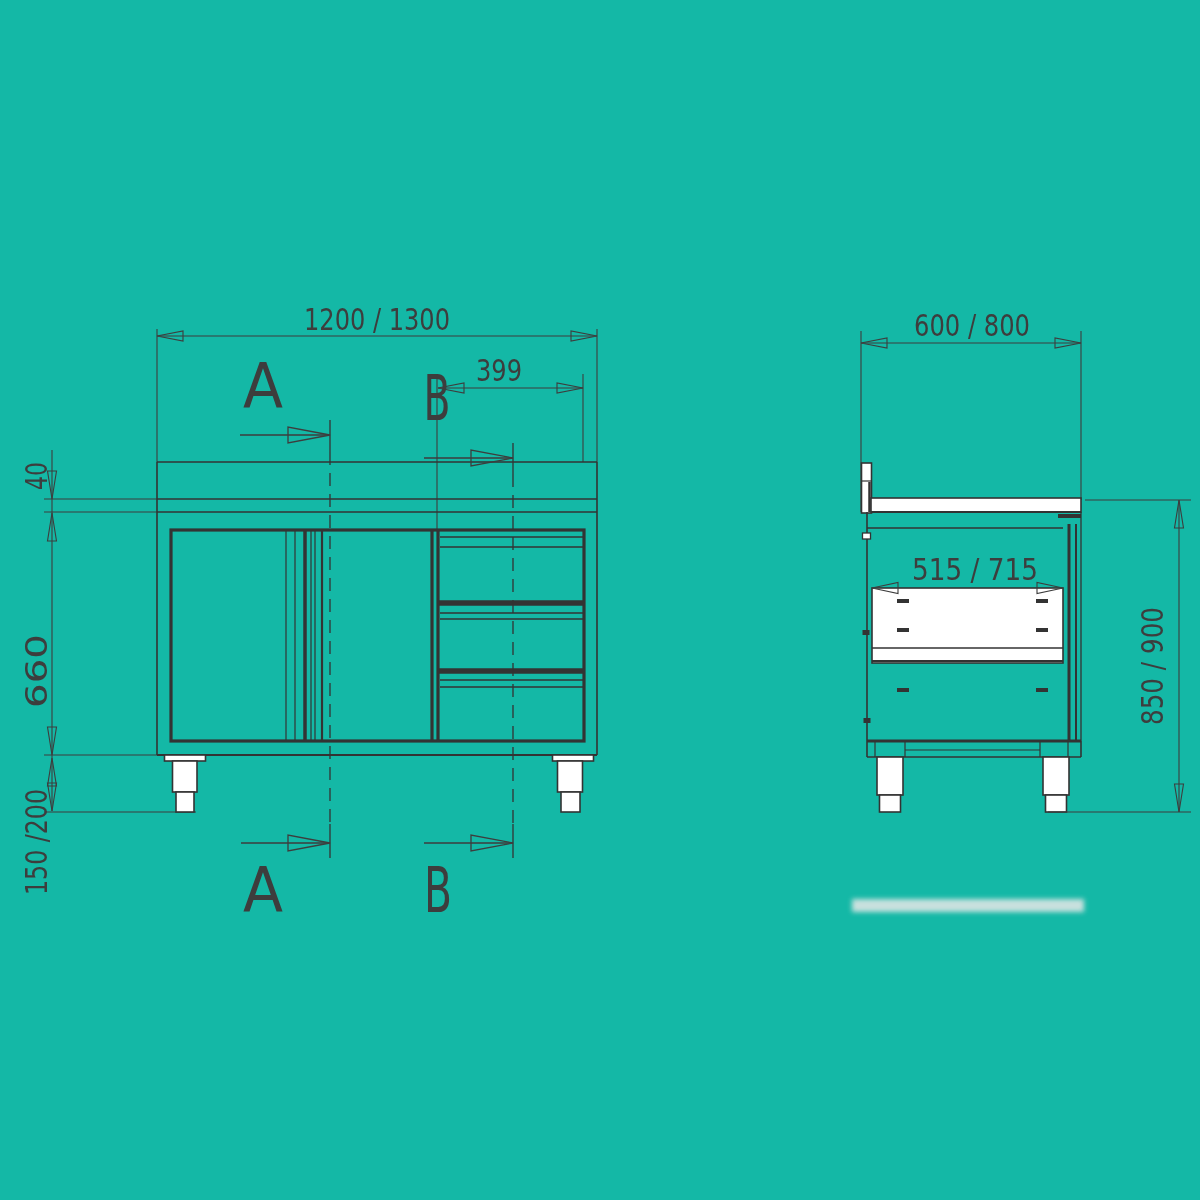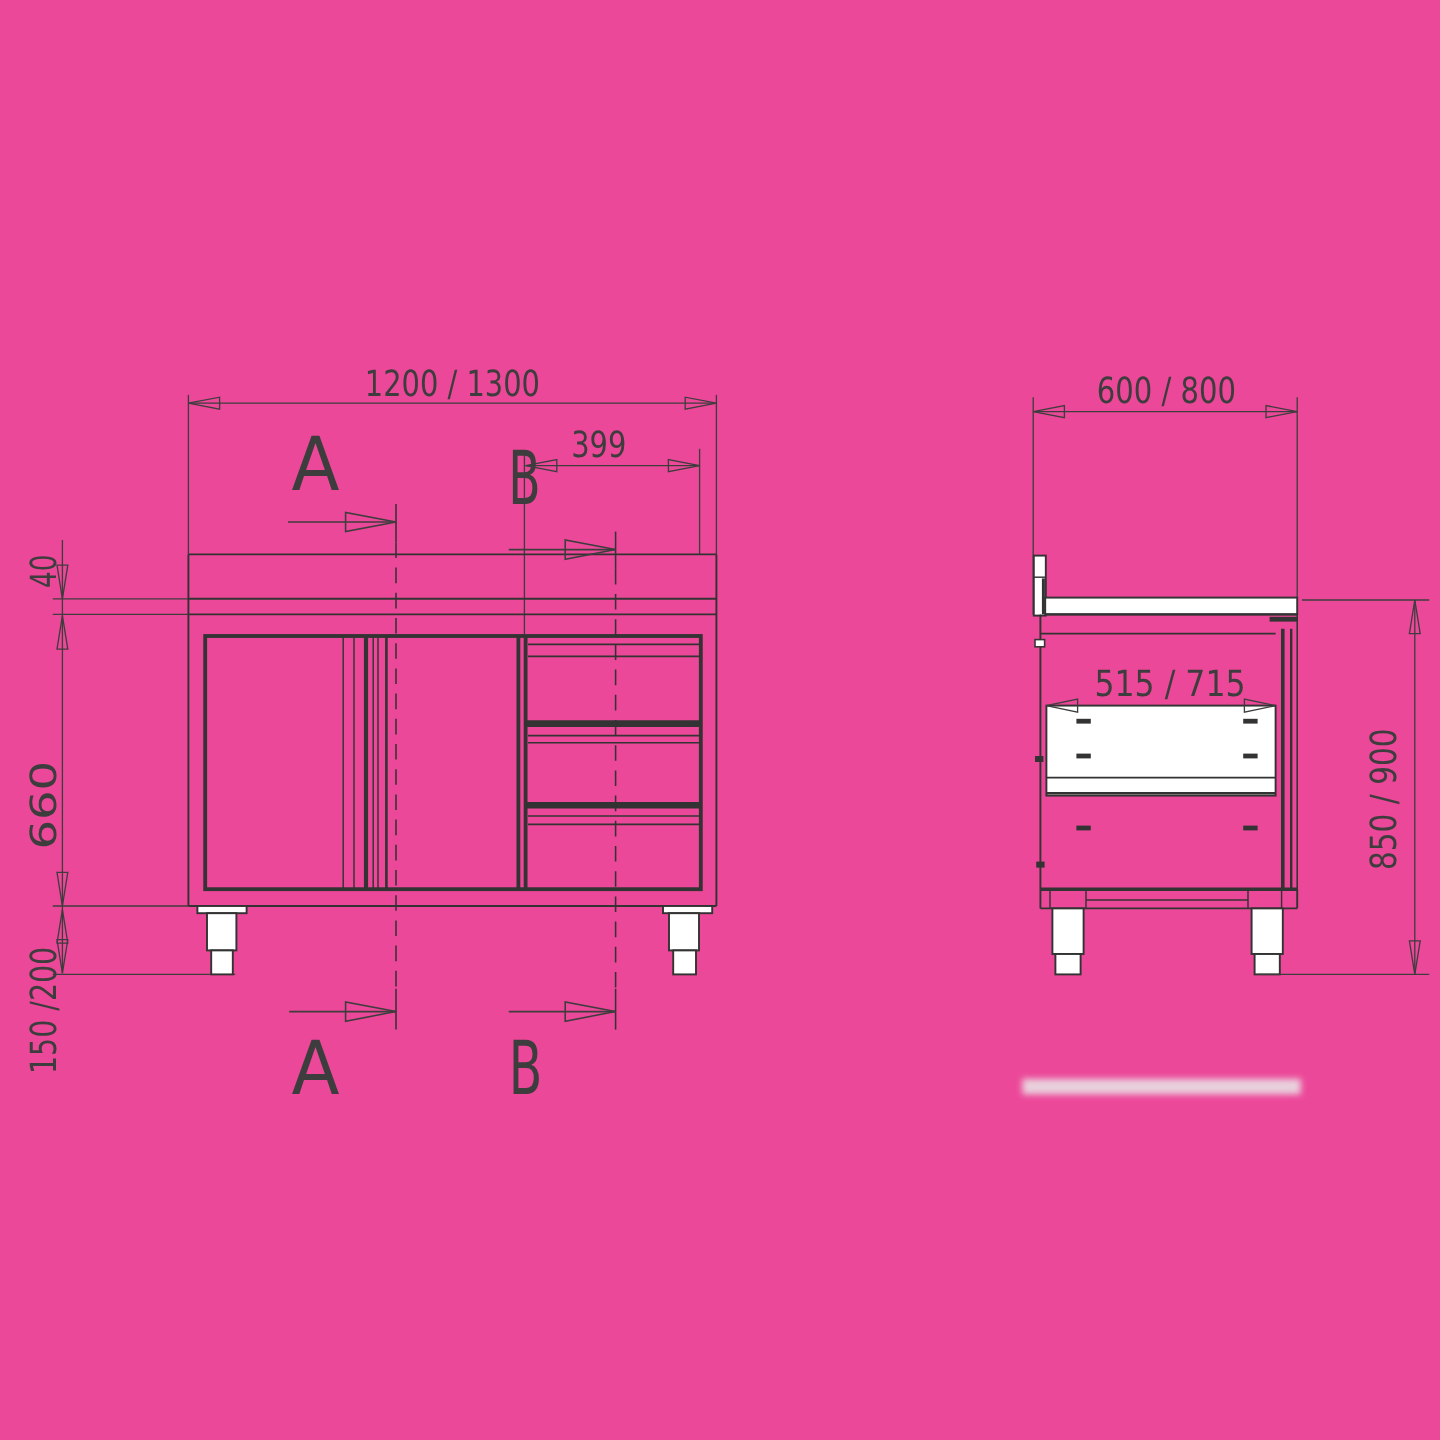--- a/index.html
+++ b/index.html
@@ -1,20 +1,20 @@
 <!DOCTYPE html>
 <html><head>
 <meta charset="utf-8">
 <style>
   html, body { margin: 0; padding: 0; background: #ffffff; }
   .canvas {
     position: relative;
     width: 1200px;
     height: 1200px;
-    background: #ec4899;
+    background: #14b8a6;
     font-family: "DejaVu Sans", sans-serif;
     overflow: hidden;
   }
   svg { position: absolute; left: 0; top: 0; }
   text {
     fill: #3d3d3d;
     font-family: "DejaVu Sans", sans-serif;
   }
   .dim-text { font-size: 30px; }
   .section-text { font-size: 62px; }

